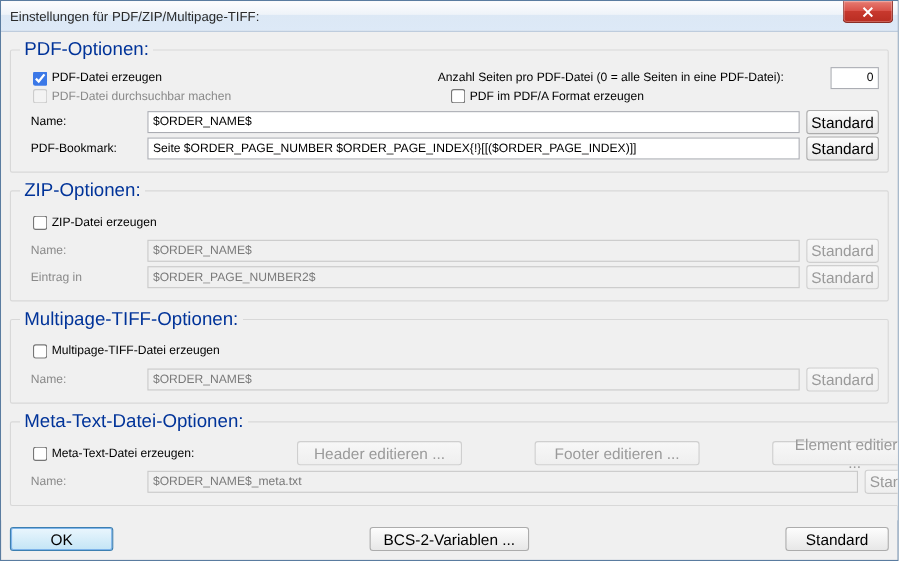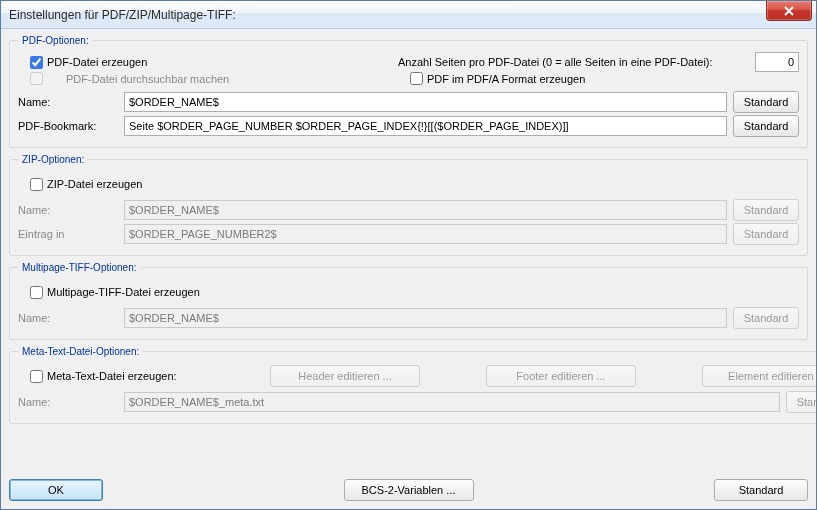--- a/index.html
+++ b/index.html
@@ -62,21 +62,21 @@
   fieldset {
     border: 1px solid #d8d8d8;
     border-radius: 2px;
     margin: 0 0 6px 0;
     padding: 6px 8px 8px 8px;
     background: #f0f0f0;
   }
   legend {
     padding: 0 4px;
     color: #003399;
-    font-size: 10px;
+    font-size: 17px;
   }
 
   .row {
     display: flex;
     align-items: center;
     gap: 6px;
     margin: 2px 0;
     min-height: 22px;
   }
   .row-top {
@@ -91,25 +91,26 @@
     align-items: center;
     gap: 4px;
     cursor: default;
     padding-left: 12px;
   }
   label.chk input[type=checkbox] {
     width: 13px; height: 13px;
     margin: 0;
     accent-color: #3b78e7;
   }
-  .disabled-text { color: #8a8a8a; margin-left: 19px; }
+  .disabled-text { color: #8a8a8a; }
 
   .field-label {
     width: 100px;
     color: #000;
+    margin-left: 10px;
   }
   .field-label.dis { color: #8a8a8a; }
 
   input[type=text] {
     height: 20px;
     border: 1px solid #abadb3;
     background: #fff;
     padding: 0 4px;
     font-family: inherit;
     font-size: 11px;
@@ -123,21 +124,21 @@
   .num-small { width: 44px; text-align: left; }
   .num-pages { width: 44px; text-align: right; }
 
   .btn {
     height: 22px;
     border: 1px solid #acacac;
     background: linear-gradient(to bottom, #fdfdfd, #e7e7e7);
     border-radius: 3px;
     padding: 0 12px;
     font-family: inherit;
-    font-size: 11px;
+    font-size: 14px;
     color: #000;
     min-width: 64px;
     display: inline-flex;
     align-items: center;
     justify-content: center;
   }
   .btn:disabled {
     color: #9a9a9a;
     border-color: #cfcfcf;
     background: linear-gradient(to bottom, #f7f7f7, #efefef);

